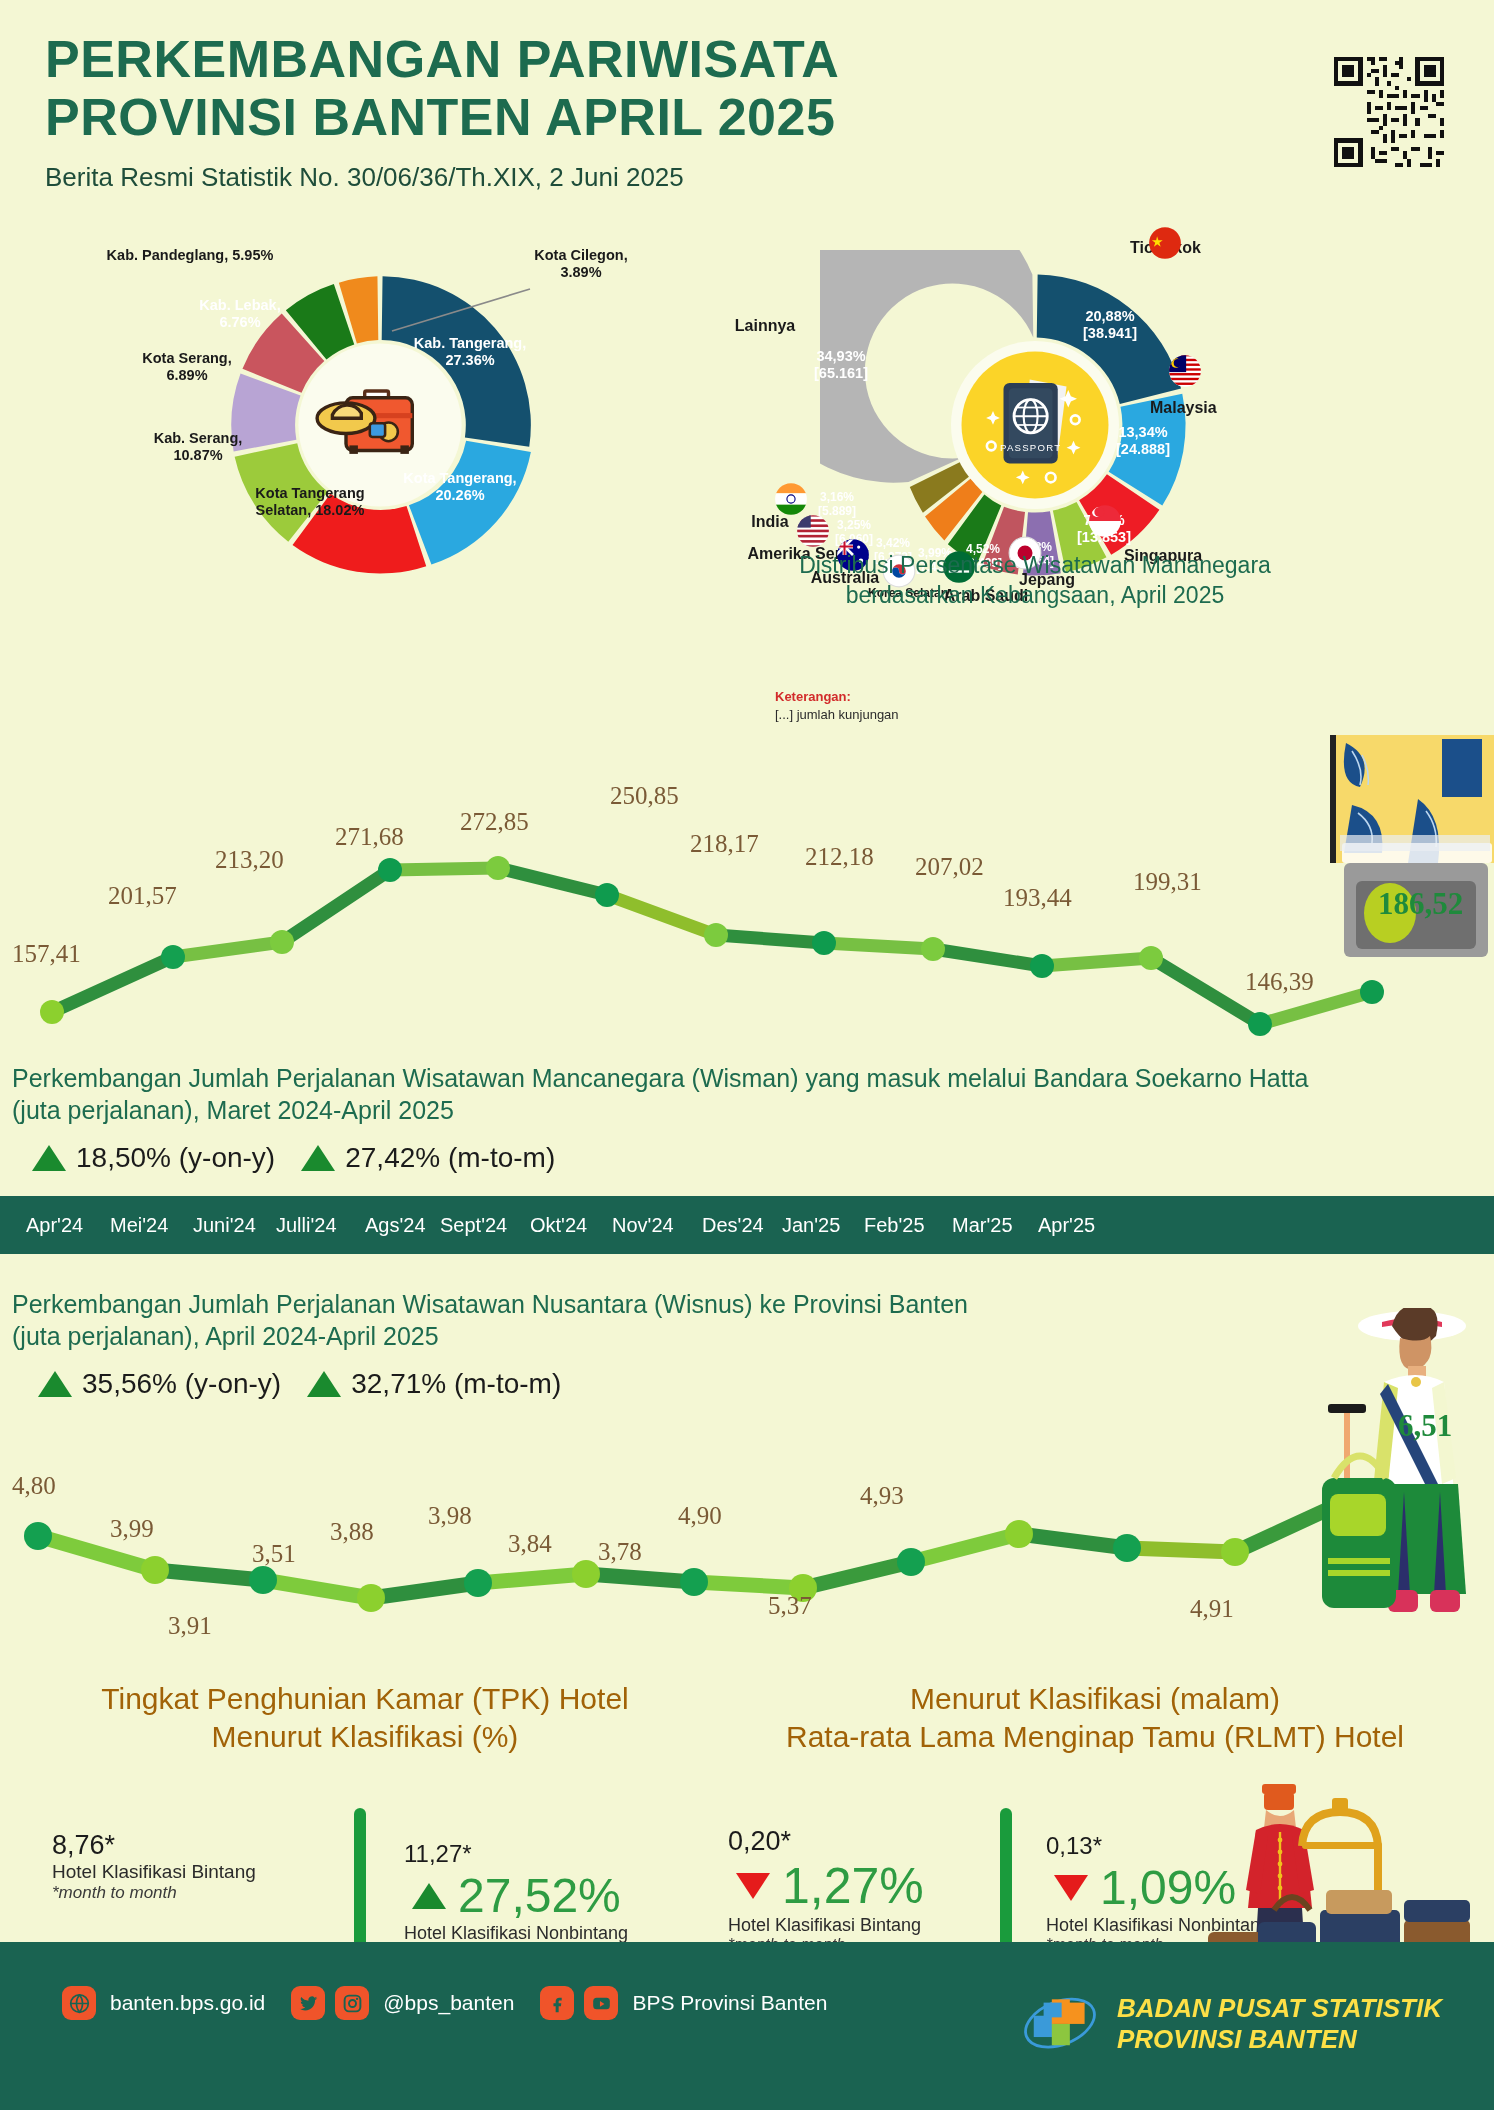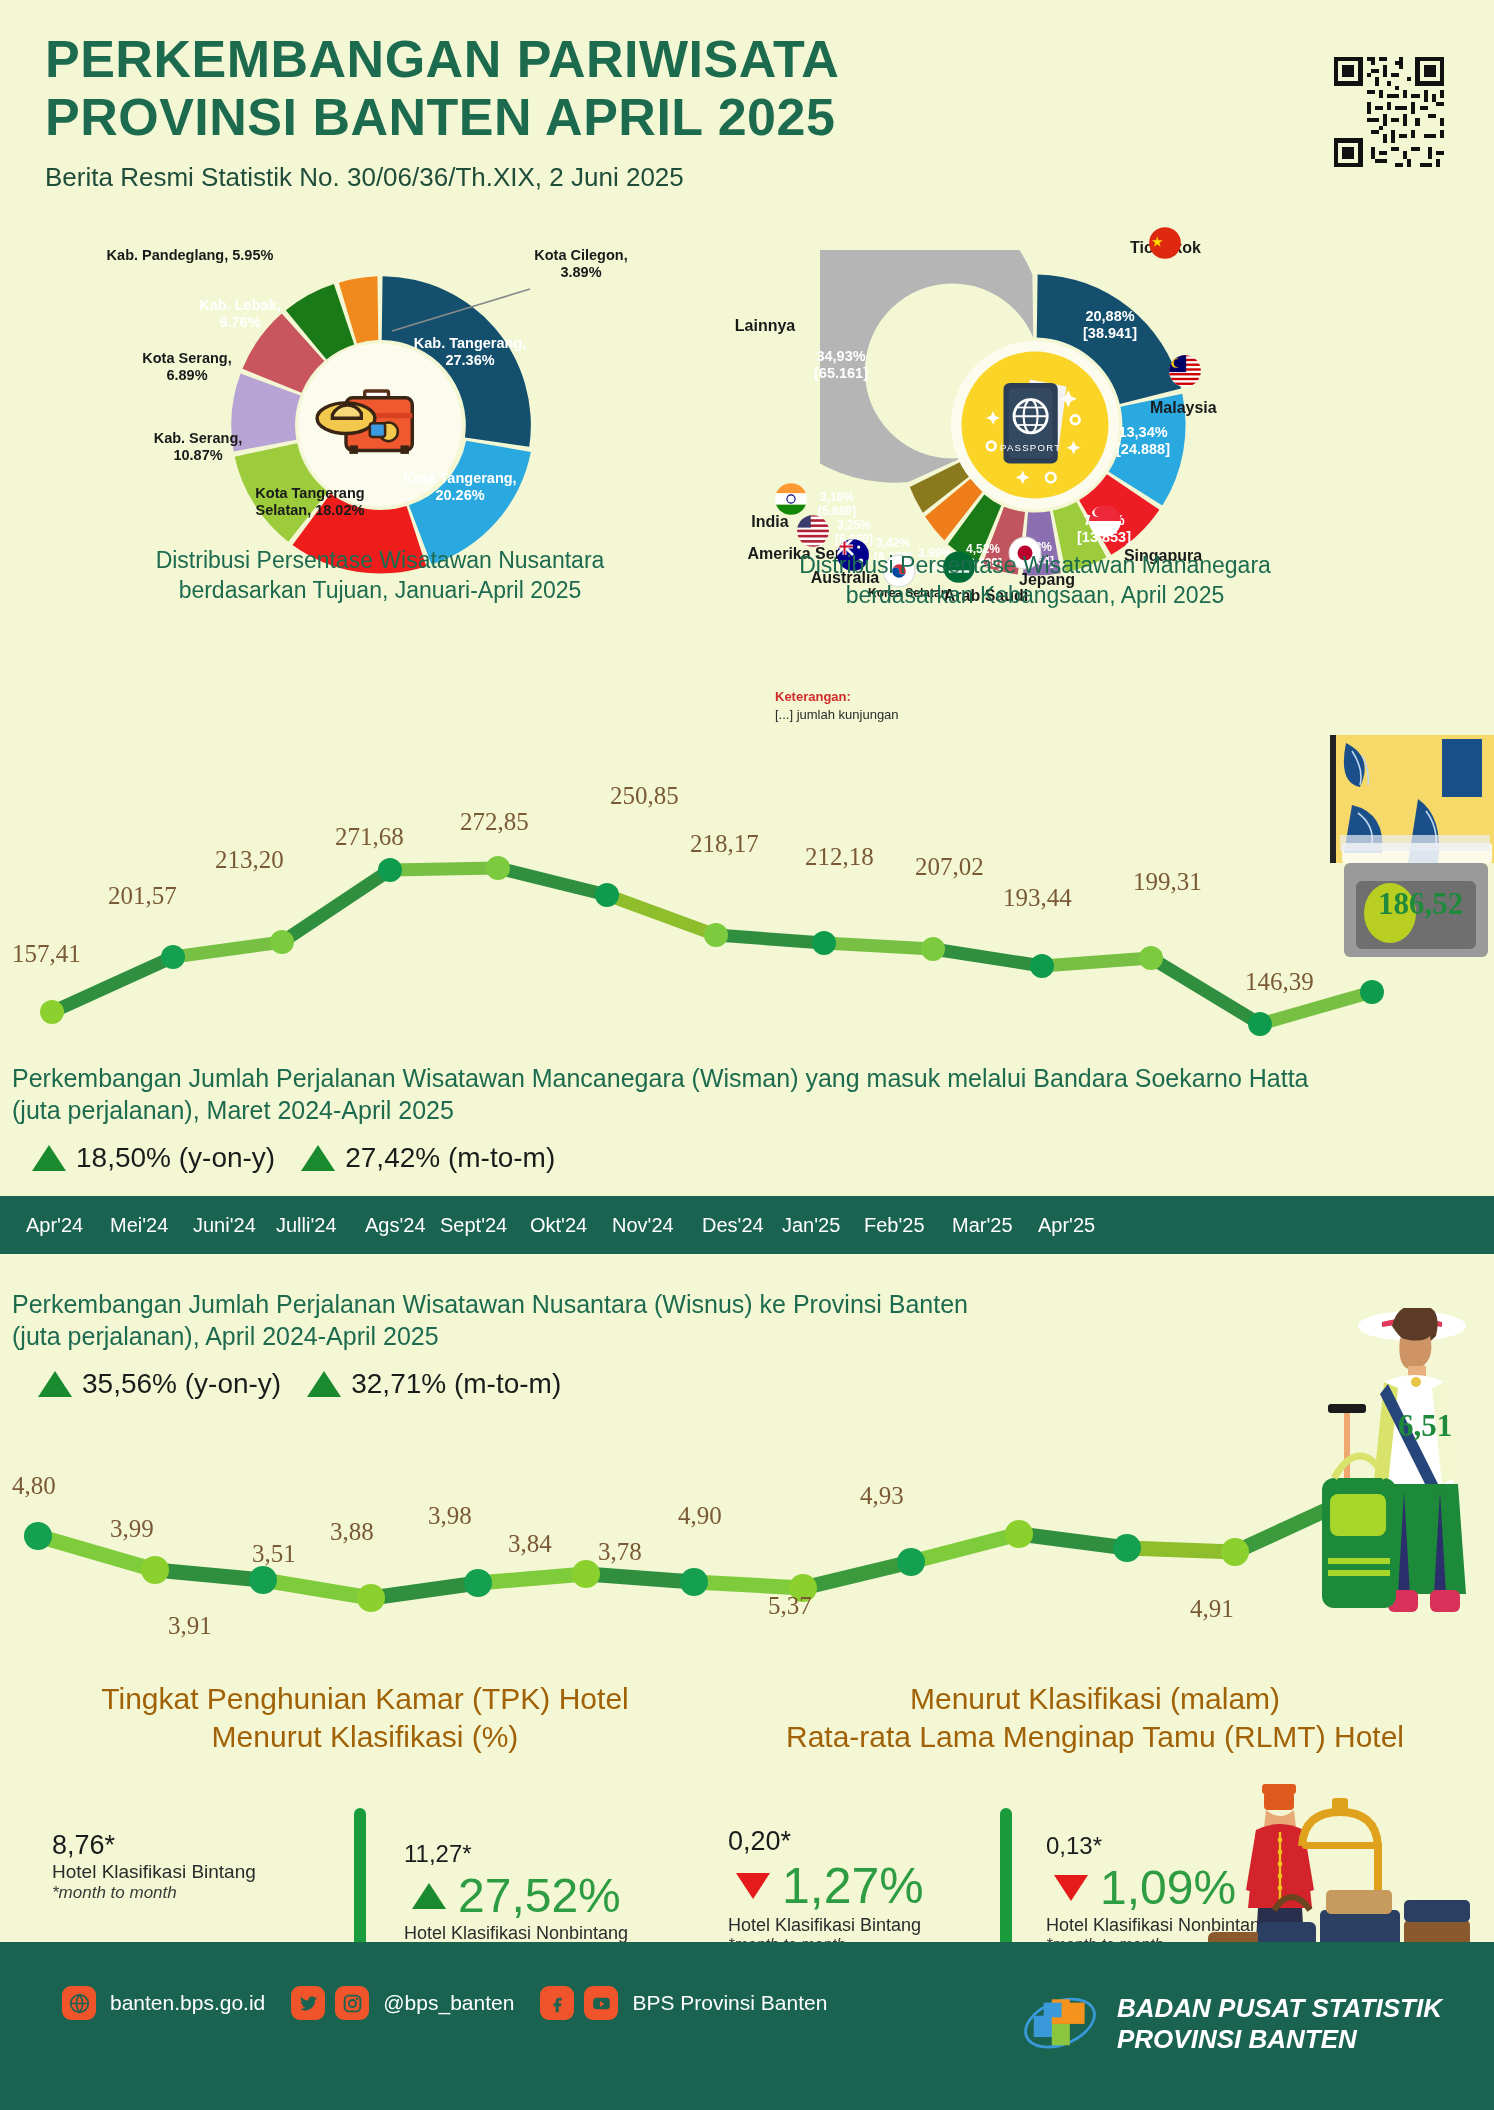--- a/index.html
+++ b/index.html
@@ -79,21 +79,21 @@
   
   .footer {
     position: absolute; left: 0; bottom: 0; width: 1494px; height: 168px;
     background: #1a6351;
   }
   .social { position: absolute; left: 62px; top: 44px; display: flex; align-items: center; gap: 10px; }
   .sicon { width: 34px; height: 34px; border-radius: 9px; background: #f0542a; display: flex; align-items: center; justify-content: center; }
   .sicon svg { width: 21px; height: 21px; fill: #1a6351; }
   .stext { color: #fff; font-size: 21px; margin: 0 16px 0 4px; white-space: nowrap; }
   .bps { position: absolute; right: 52px; top: 36px; display: flex; align-items: center; gap: 16px; }
-  .bps-text { color: #ffffff; font-size: 26px; font-weight: 700; font-style: italic; line-height: 1.18; margin-top: 10px; }
+  .bps-text { color: #fde047; font-size: 26px; font-weight: 700; font-style: italic; line-height: 1.18; margin-top: 10px; }
 </style>
 </head>
 <body>
 
 <div class="page">
 
   <div class="header">
     <div class="title">
       <div>PERKEMBANGAN PARIWISATA</div>
       <div>PROVINSI BANTEN APRIL 2025</div>
@@ -234,24 +234,20 @@
     <div class="slice-label light" style="left:250px; top:80px; width:120px;">
       <span>Kab. Tangerang, 27.36%</span>
     </div>
     <svg style="position:absolute; left:220px; top:28px; width:190px; height:60px;" viewBox="0 0 190 60">
       <line x1="12" y1="48" x2="150" y2="6" stroke="#8a8a8a" stroke-width="1.6"></line>
     </svg>
     <div class="slice-label dark" style="left:356px; top:-8px; width:130px;">
       <span>Kota Cilegon, 3.89%</span>
     </div>
 
-    <div class="donut-caption" style="left:-45px; top:290px; width:530px;">
-      <div>Distribusi Persentase Wisatawan Nusantara</div>
-      <div>berdasarkan Tujuan, Januari-April 2025</div>
-    </div>
   </div>
 
   <div class="donut-wrap" style="left:820px; top:250px; width:430px; height:350px;">
     <svg viewBox="0 0 400 400" width="430" height="350" preserveAspectRatio="xMidYMid meet">
       <g transform="translate(200,200)">
 
         <path d="M 3 -172 A 172 172 0 0 1 166.9 -41.6 L 96.9 -24.1 A 100 100 0 0 0 2 -100 Z" fill="#14506e"></path>
 
         <path d="M 168.3 -35.6 A 172 172 0 0 1 145.5 92.0 L 84.2 53.5 A 100 100 0 0 0 97.7 -20.8 Z" fill="#2aa8e0"></path>
 

